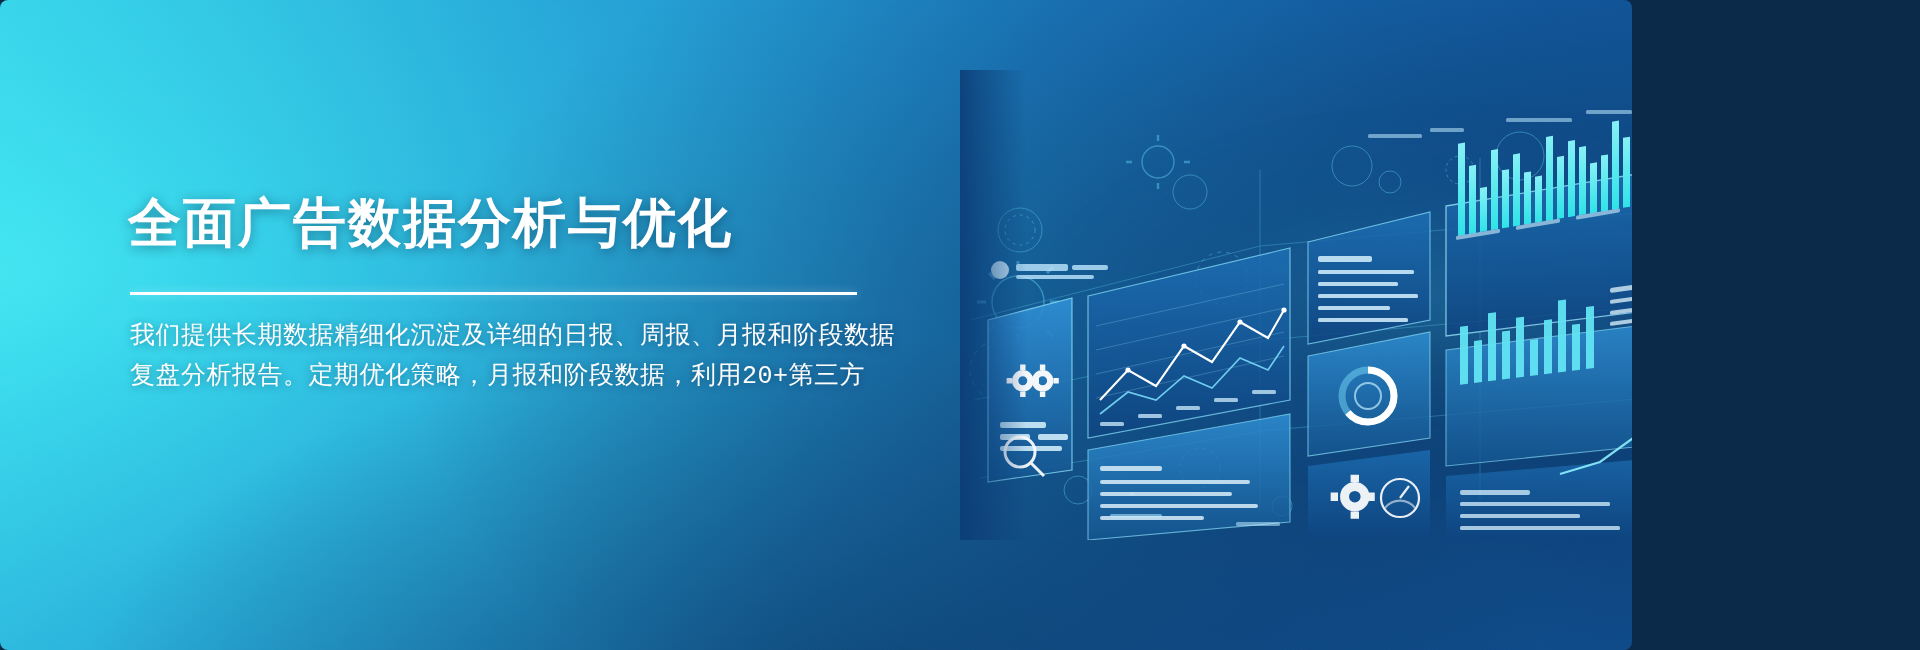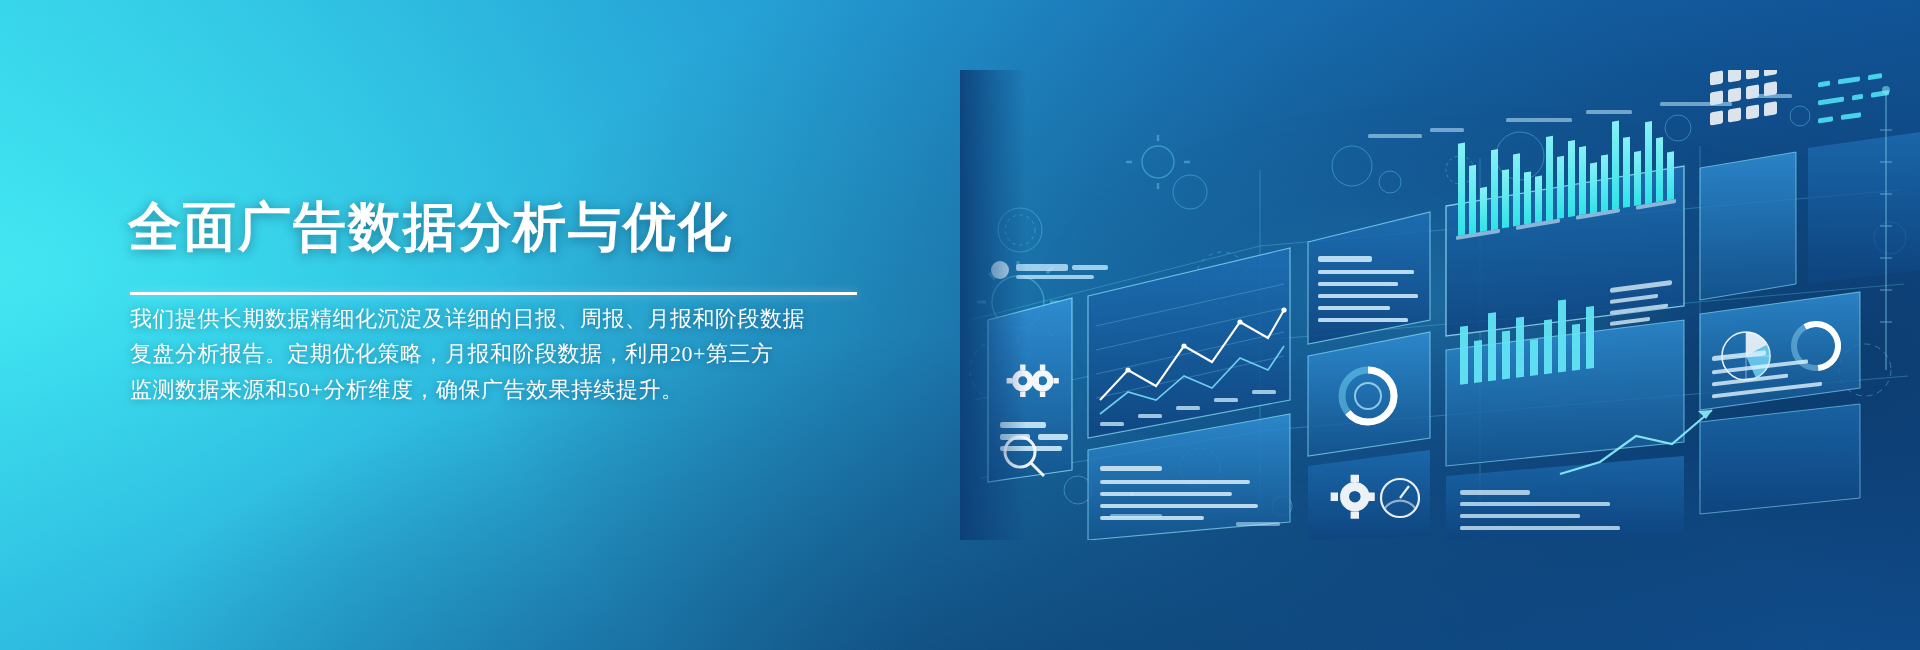--- a/index.html
+++ b/index.html
@@ -1,24 +1,25 @@
 <!DOCTYPE html>
 <html lang="zh"><head>
 <meta charset="utf-8">
 <title>Banner</title>
 <style>
   html,body{margin:0;padding:0;background:#0b2a4a;}
   *{box-sizing:border-box;}
   #banner{
-    position:relative;width:1920px;height:650px;overflow:hidden;
-    font-family:Liberation Serif, serif;
+    position:relative;width:1632px;height:650px;overflow:hidden;
+    font-family:Liberation Mono, monospace;
     background:
       radial-gradient(120% 150% at 0% 42%, #2ab6c9 0%, #22a3bd 9%, #1d86ab 20%, #17699a 33%, #12538c 46%, #0e4480 60%, #0b3a74 74%, #093468 100%),
       linear-gradient(115deg,#23b4c8 0%,#1577a4 28%,#0f4f8c 55%,#0b3a74 80%,#0a2f63 100%);
     background-blend-mode:screen,normal;
+    border-radius:8px;
   }
   
   #vignette{
     position:absolute;inset:0;pointer-events:none;
     background:
       radial-gradient(90% 120% at 88% 55%, rgba(4,22,48,.55) 0%, rgba(4,22,48,.22) 42%, rgba(4,22,48,0) 70%),
       radial-gradient(70% 90% at 50% 110%, rgba(3,18,42,.45) 0%, rgba(3,18,42,0) 65%);
   }
 
   
@@ -26,21 +27,21 @@
   #title{
     font-size:53px;font-weight:bold;color:#ffffff;letter-spacing:2px;
     line-height:1.18;margin:0;white-space:nowrap;
     text-shadow:0 2px 12px rgba(3,26,55,.45);
   }
   #divider{
     width:727px;height:3px;background:#ffffff;margin:33px 0 0 2px;
     box-shadow:0 0 8px rgba(255,255,255,.35);
   }
   #body-copy{
-    margin:6px 0 0 2px;color:#ffffff;font-size:22px;line-height:1.62;
+    margin:22px 0 0 2px;color:#ffffff;font-size:25px;line-height:1.62;
     letter-spacing:.5px;font-weight:500;
     text-shadow:0 1px 8px rgba(3,26,55,.4);
   }
   #body-copy .ln{display:block;white-space:nowrap;}
 
   
   #hud{
     position:absolute;left:960px;top:70px;width:960px;height:470px;z-index:4;
   }
   #hud svg{display:block;width:100%;height:100%;}
@@ -404,17 +405,16 @@
   </div>
 
   <div id="vignette"></div>
 
   <div id="textblock">
     <h1 id="title">全面广告数据分析与优化</h1>
     <div id="divider"></div>
     <div id="body-copy">
       <span class="ln">我们提供长期数据精细化沉淀及详细的日报、周报、月报和阶段数据</span>
       <span class="ln">复盘分析报告。定期优化策略，月报和阶段数据，利用20+第三方</span>
-      <span class="ln">监测数据来源和50+分析维度，确保广告效果持续提升。</span>
     </div>
   </div>
 
 </div>
 
 </body></html>

